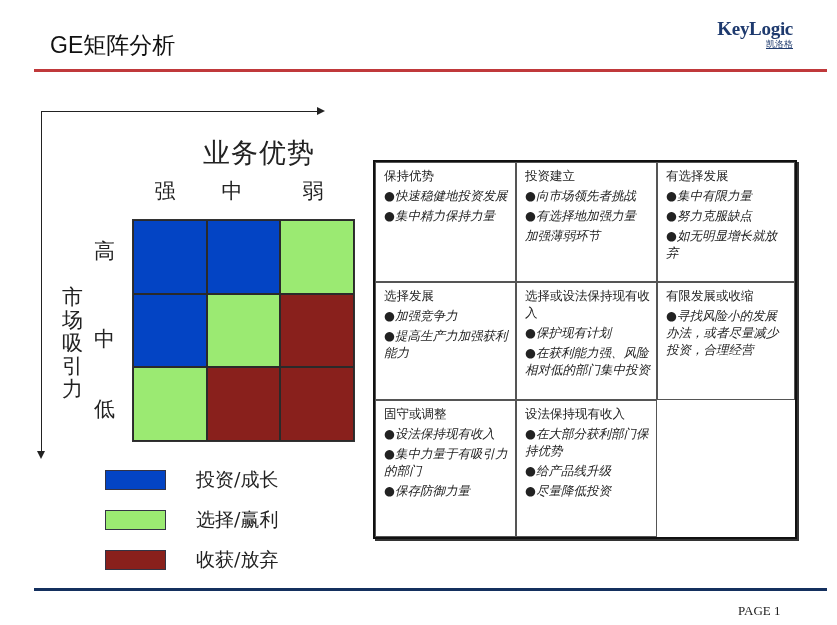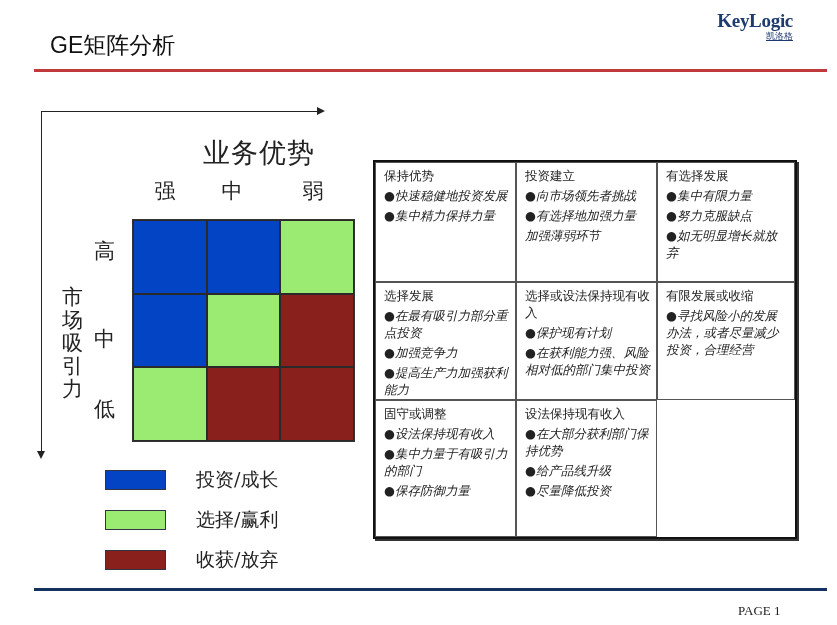--- a/index.html
+++ b/index.html
@@ -1,20 +1,20 @@
 <!DOCTYPE html>
 <html><head>
 <meta charset="utf-8">
 <style>
   html, body { margin:0; padding:0; }
   body { width:837px; height:625px; position:relative; background:#ffffff; overflow:hidden;
          font-family:"DejaVu Serif", serif; color:#222; }
   .abs { position:absolute; }
   .title { left:50px; top:30px; font-family:"Liberation Sans", sans-serif; font-size:23px; color:#111; }
-  .logo { left:713px; top:10px; text-align:right; width:80px; }
+  .logo { left:713px; top:18px; text-align:right; width:80px; }
   .logo-main { font-family:"Liberation Serif", serif; font-weight:bold; font-size:19px; color:#1e3a6e; letter-spacing:-0.3px; }
   .logo-sub { font-size:9px; color:#1e3a6e; margin-top:-2px;text-decoration:underline; }
   .rule-top { left:34px; top:69px; width:793px; height:3px; background:#c0393b; }
   .rule-bottom { left:34px; top:588px; width:793px; height:3px; background:#14305e; }
   .page-num { left:738px; top:603px; font-family:"Liberation Serif", serif; font-size:13px; color:#222; }
 
   .axis-h { left:41px; top:111px; width:278px; height:1px; background:#222; }
   .arrow-right { left:317px; top:107px; width:0; height:0; border-left:8px solid #222; border-top:4px solid transparent; border-bottom:4px solid transparent; }
   .axis-v { left:41px; top:111px; width:1px; height:342px; background:#222; }
   .arrow-down { left:37px; top:451px; width:0; height:0; border-top:8px solid #222; border-left:4px solid transparent; border-right:4px solid transparent; }
@@ -97,21 +97,20 @@
       <div class="item">加强薄弱环节</div>
     </div>
     <div class="tcell">
       <div class="head">有选择发展</div>
       <div class="item">●集中有限力量</div>
       <div class="item">●努力克服缺点</div>
       <div class="item">●如无明显增长就放弃</div>
     </div>
     <div class="tcell">
       <div class="head">选择发展</div>
-      <div class="item">●在最有吸引力部分重点投资</div>
       <div class="item">●加强竞争力</div>
       <div class="item">●提高生产力加强获利能力</div>
     </div>
     <div class="tcell">
       <div class="head">选择或设法保持现有收入</div>
       <div class="item">●保护现有计划</div>
       <div class="item">●在获利能力强、风险相对低的部门集中投资</div>
     </div>
     <div class="tcell">
       <div class="head">有限发展或收缩</div>

